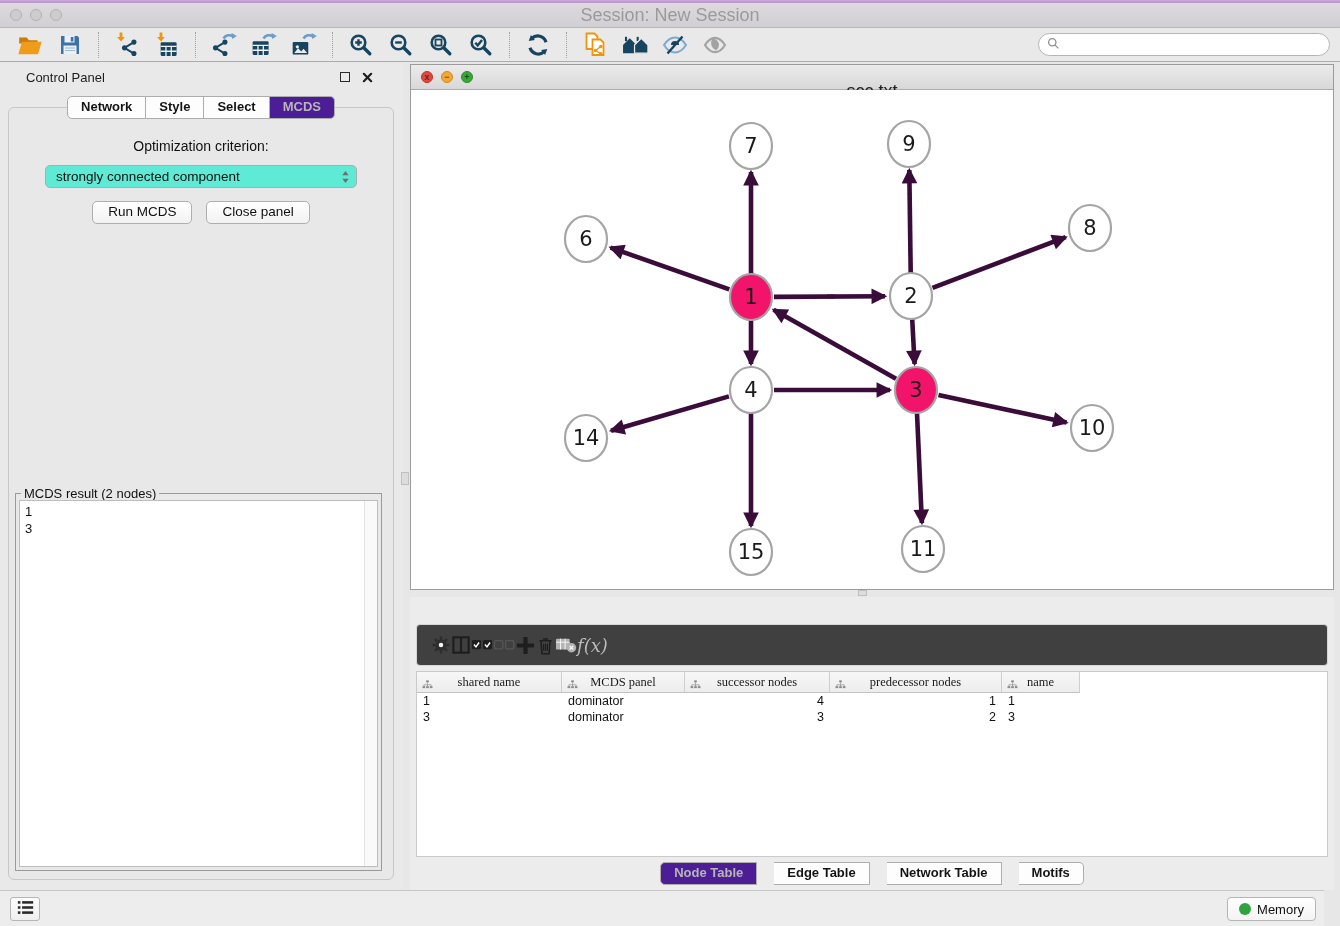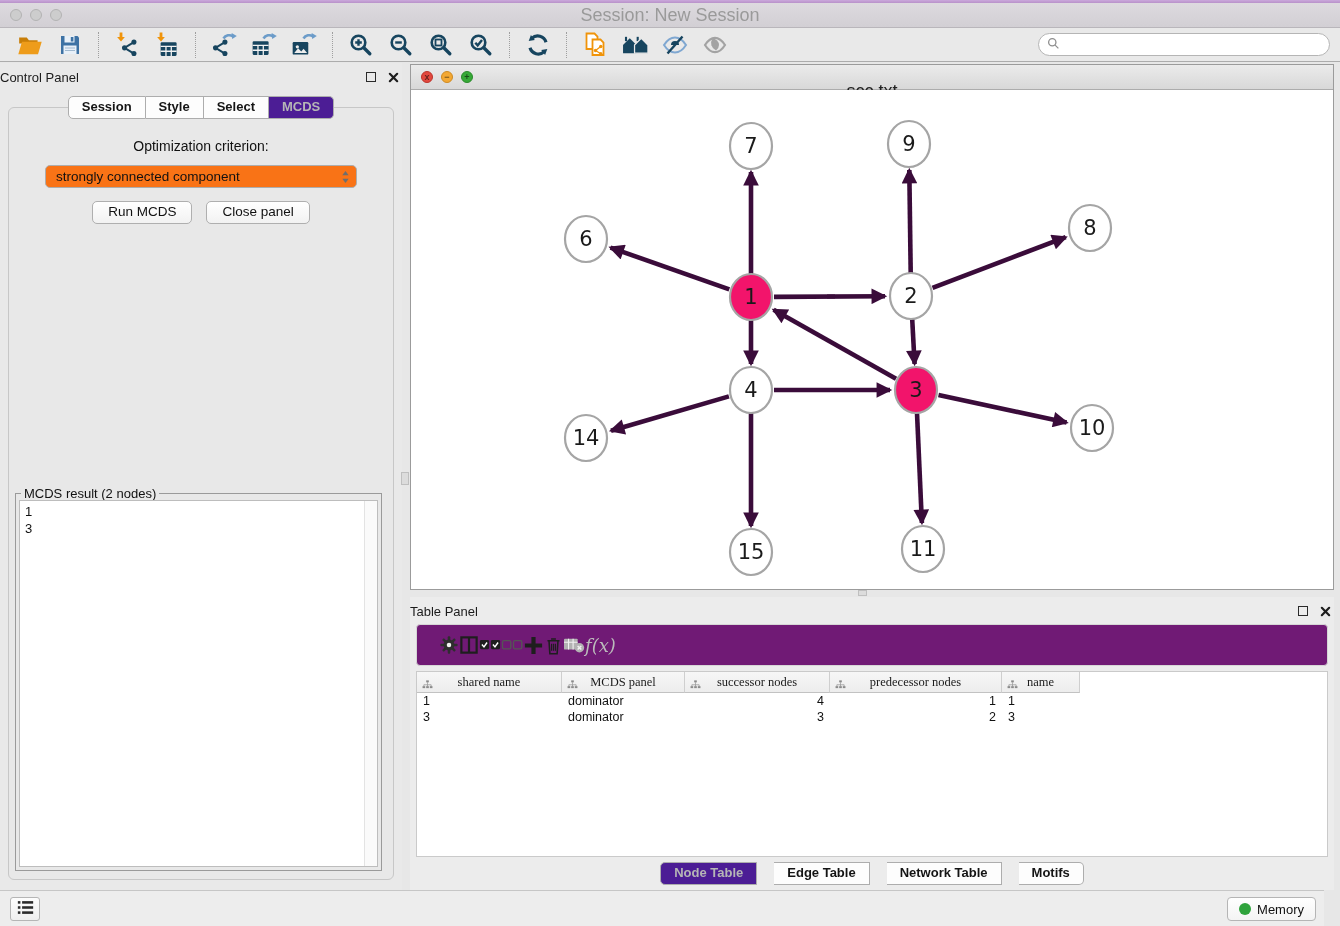--- a/index.html
+++ b/index.html
@@ -32,37 +32,37 @@
   .tsep { width:1px; height:26px; margin:0 8px;
     border-left:1px dotted #9F9F9F; }
   .search { position:absolute; right:10px; top:5px; width:292px; height:23px;
     background:#fff; border:1px solid #B5B5B5; border-radius:12px;
     display:flex; align-items:center; padding:0 8px; gap:5px; }
   .search input { border:none; outline:none; flex:1; font-size:12px;
     font-family:"Liberation Sans",sans-serif; background:transparent; }
   
   .control-panel { position:absolute; left:0; top:63px; width:402px; height:827px;
     background:#E9E9E9; }
-  .panel-head { height:28px; display:flex; align-items:center; padding:0 0; }
+  .panel-head { height:28px; display:flex; align-items:center; padding:0 26px; }
   .panel-head .ptitle { font-size:13px; color:#1C1C1C; flex:1; }
   .picon { display:flex; align-items:center; justify-content:center;
     width:18px; height:18px; margin-left:4px; }
   .float-box { width:10px; height:10px; border:1.6px solid #2A2A2A; }
   .tabgroup { display:flex; justify-content:center; }
   .tab { border:1px solid #ADADAD; border-left:none; background:#FDFDFD;
     padding:2px 13px 3px; font-size:13px; font-weight:600; color:#141414;
     line-height:16px; white-space:nowrap; }
   .tab:first-child { border-left:1px solid #ADADAD; border-radius:5px 0 0 5px; }
   .tab:last-child { border-radius:0 5px 5px 0; }
   .tab.selected { background:#4c1d95; color:#B6B6B6;text-align:center; }
   .cp-tabs { position:absolute; left:0; right:0; top:33px; z-index:2; }
   .cp-box { position:absolute; left:8px; right:8px; top:44px; bottom:10px;
     background:#E8E8E8; border:1px solid #C7C7C7; border-radius:6px; }
   .opt-label { margin-top:30px; text-align:center; font-size:14px; color:#111; }
-  .combo { position:relative; margin:11px 36px 8px 36px; height:23px; background:#f97316;
+  .combo { position:relative; margin:11px 36px 8px 36px; height:23px; background:#5eead4;
     border:1px solid #ADADAD; border-radius:5px; display:flex; align-items:center;
     padding:0 24px 0 10px; font-size:13.5px; color:#111; }
   .combo .stepper { position:absolute; right:6px; top:4px; }
   .btnrow { display:flex; justify-content:center; gap:14px; margin-top:13px; }
   .pbtn { background:linear-gradient(#FFFFFF,#F2F2F2); border:1px solid #AFAFAF;
     border-radius:5px; font-size:13.5px; color:#111; padding:2px 15px 3px;
     font-family:"Liberation Sans",sans-serif; line-height:16px; }
   .result-group { position:absolute; left:6px; right:11px; top:385px; bottom:8px;
     border:1px solid #9A9A9A; }
   .result-legend { position:absolute; top:-8px; left:5px; background:#E8E8E8;
@@ -85,22 +85,22 @@
     border-bottom:1px solid #ACACAC; display:flex; align-items:center; position:relative; }
   .tl.red   { background:#E2483E; border:1px solid #BC352C; }
   .tl.yellow{ background:#F3A833; border:1px solid #CE8B24; }
   .tl.green { background:#36A937; border:1px solid #2B8A2C; }
   .nw-canvas { position:absolute; left:0; top:25px; right:0; bottom:0; background:#fff; }
   .nw-canvas svg { display:block; }
   
   .table-panel { position:absolute; left:410px; top:597px; width:924px; height:293px;
     background:#ECECEC; }
   .tp-toolbar { position:absolute; left:6px; right:6px; top:27px; height:42px;
-    background:#701a75; border:1px solid #D6D6D6; border-radius:4px;
-    display:flex; align-items:center; padding-left:22px; }
+    background:#404040; border:1px solid #D6D6D6; border-radius:4px;
+    display:flex; align-items:center; padding-left:14px; }
   .tp-btn { display:flex; align-items:center; justify-content:center; height:24px; }
   .fx-text { font-family:"DejaVu Serif", serif; font-style:italic; font-size:18px;
     color:#BBBBBB; }
   .tablewrap { position:absolute; left:6px; right:6px; top:74px; bottom:33px;
     background:#fff; border:1px solid #CACACA; overflow:hidden; }
   .thead { display:flex; }
   .hcell { position:relative; height:21px; background:linear-gradient(#F7F7F7,#EDEDED);
     border-right:1px solid #CFCFCF; border-bottom:1px solid #C2C2C2;
     display:flex; align-items:center; justify-content:center;
     font-size:12.5px; color:#1A1A1A;font-family:Liberation Serif, serif; }
@@ -300,21 +300,21 @@
     <span class="picon">
         <span class="float-box"></span>
       </span>
     <span class="picon">
       <svg viewBox="0 0 12 12" width="11" height="11">
           <path d="M2 2l8 8M10 2l-8 8" stroke="#1E1E1E" stroke-width="2.4" stroke-linecap="round"></path>
         </svg>
     </span>
   </div>
   <div class="cp-tabs tabgroup">
-      <div class="tab">Session</div>
+      <div class="tab">Network</div>
       <div class="tab">Style</div>
       <div class="tab">Select</div>
       <div class="tab selected">MCDS</div>
     </div>
   <div class="cp-box">
     <div class="opt-label">Optimization criterion:</div>
     <div class="combo">
       <span>strongly connected component</span>
       <span class="stepper">
         <svg viewBox="0 0 10 16" width="9" height="14">
@@ -418,31 +418,20 @@
         </g>
         <g>
           <ellipse cx="512" cy="459" rx="21" ry="23" fill="#FFFFFF" stroke="#A5A5A5" stroke-width="2.2"></ellipse>
           <text x="512" y="466" text-anchor="middle" font-family="DejaVu Sans, sans-serif" font-size="21" fill="#1A1A1A">11</text>
         </g>
       </svg>
     </div>
 </div>
 
 <div class="table-panel">
-  <div class="panel-head">
-    <span class="ptitle">Table Panel</span>
-    <span class="picon">
-        <span class="float-box"></span>
-      </span>
-    <span class="picon">
-      <svg viewBox="0 0 12 12" width="11" height="11">
-          <path d="M2 2l8 8M10 2l-8 8" stroke="#1E1E1E" stroke-width="2.4" stroke-linecap="round"></path>
-        </svg>
-    </span>
-  </div>
   <div class="tp-toolbar">
       <span class="tp-btn">
         <svg viewBox="0 0 22 22" width="20" height="20">
           <g fill="#2E2E2E">
             <rect x="9.6" y="1.5" width="2.8" height="19" rx="1"></rect>
             <rect x="9.6" y="1.5" width="2.8" height="19" rx="1" transform="rotate(45 11 11)"></rect>
             <rect x="9.6" y="1.5" width="2.8" height="19" rx="1" transform="rotate(90 11 11)"></rect>
             <rect x="9.6" y="1.5" width="2.8" height="19" rx="1" transform="rotate(135 11 11)"></rect>
             <circle cx="11" cy="11" r="6"></circle>
           </g>

